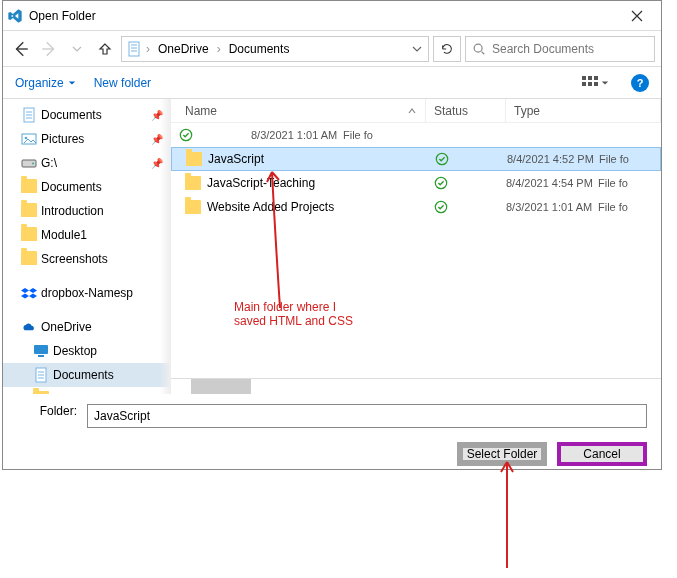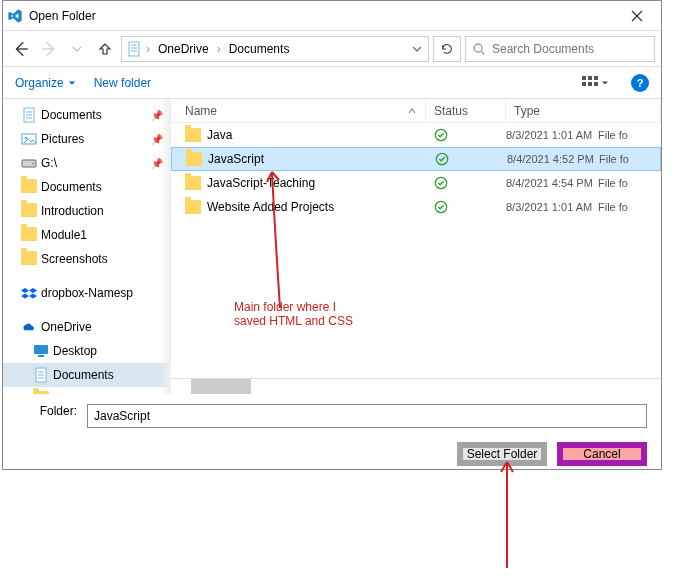--- a/index.html
+++ b/index.html
@@ -102,21 +102,21 @@
 .hbar .thumb { height:100%; background:#ccc; width:60px; margin-left:20px; }
 
 .footer { padding: 10px 14px; }
 .folder-row { display: flex; gap: 10px; margin-bottom: 14px; }
 .folder-row label { width: 60px; text-align: right; }
 .folder-row input {
   flex: 1; height: 24px; border: 1px solid #888; padding: 0 6px; outline: none;
 }
 .buttons { display: flex; gap: 10px; justify-content: flex-end; }
 .btn {
-  width: 90px; height: 24px; border: 6px solid #a21caf; background: #fca5a5;
+  width: 90px; height: 24px; border: 4px solid #a21caf; background: #e5e5e5;
   display: flex; align-items: center; justify-content: center;
 }
 .btn.primary { border: 6px solid #a3a3a3; background: #e6e6e6; }
 
 .annotation {
   position: absolute; color: #d42020; font-family: "Segoe Script", cursive;
   font-size: 22px; line-height: 1.2; pointer-events: none;
 }
 .arrow-svg { position: absolute; pointer-events: none; }
 
@@ -331,24 +331,20 @@
           <span>Name</span>
           <svg width="10" height="8" viewBox="0 0 10 8" style="margin-left:auto">
               <path d="M2 6l3-4 3 4" fill="none" stroke="#888" stroke-width="1.2"></path>
             </svg>
         </div>
         <div class="fh-col fh-status">Status</div>
         <div class="fh-col fh-type">Type</div>
       </div>
       <div class="filelist" id="filelist">
           <div class="filerow">
-            <div class="fc-name">
-              <span class="folder-icon"></span>
-              <span>Java</span>
-            </div>
             <div class="fc-status">
               <svg width="14" height="14" viewBox="0 0 16 16">
                 <circle cx="8" cy="8" r="6.5" fill="none" stroke="#2a9d2a" stroke-width="1.4"></circle>
                 <path d="M5 8l2 2 4-4" fill="none" stroke="#2a9d2a" stroke-width="1.6"></path>
               </svg>
             </div>
             <div class="fc-date">8/3/2021 1:01 AM</div>
             <div class="fc-type">File fo</div>
           </div>
           <div class="filerow selected">

